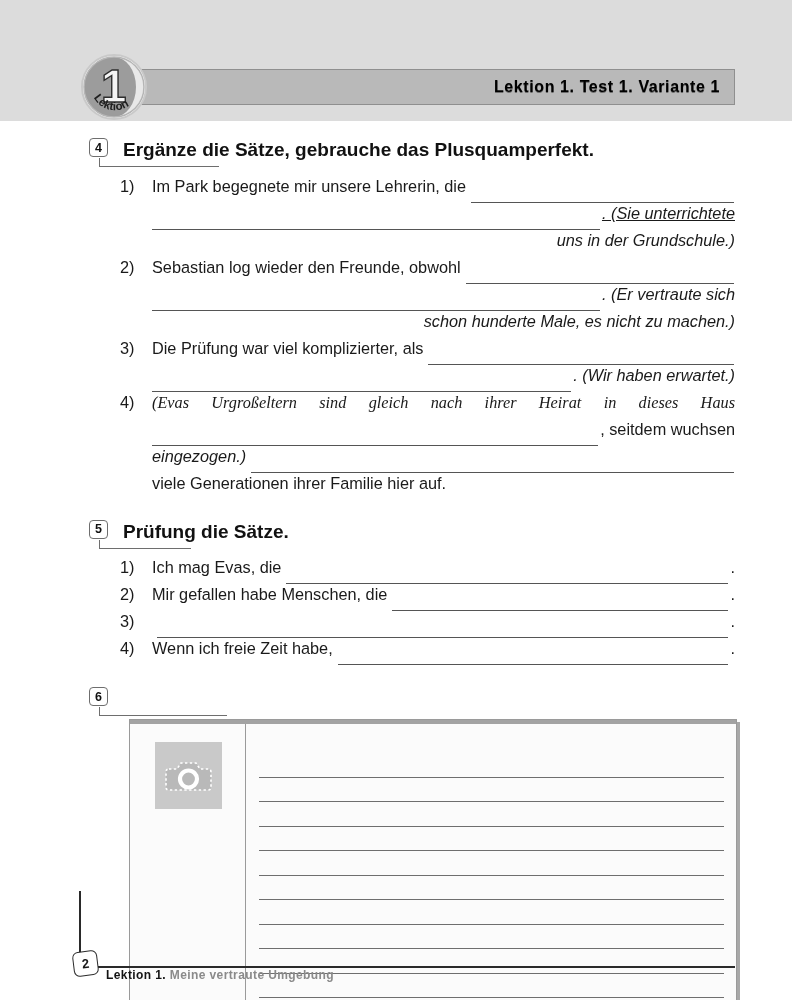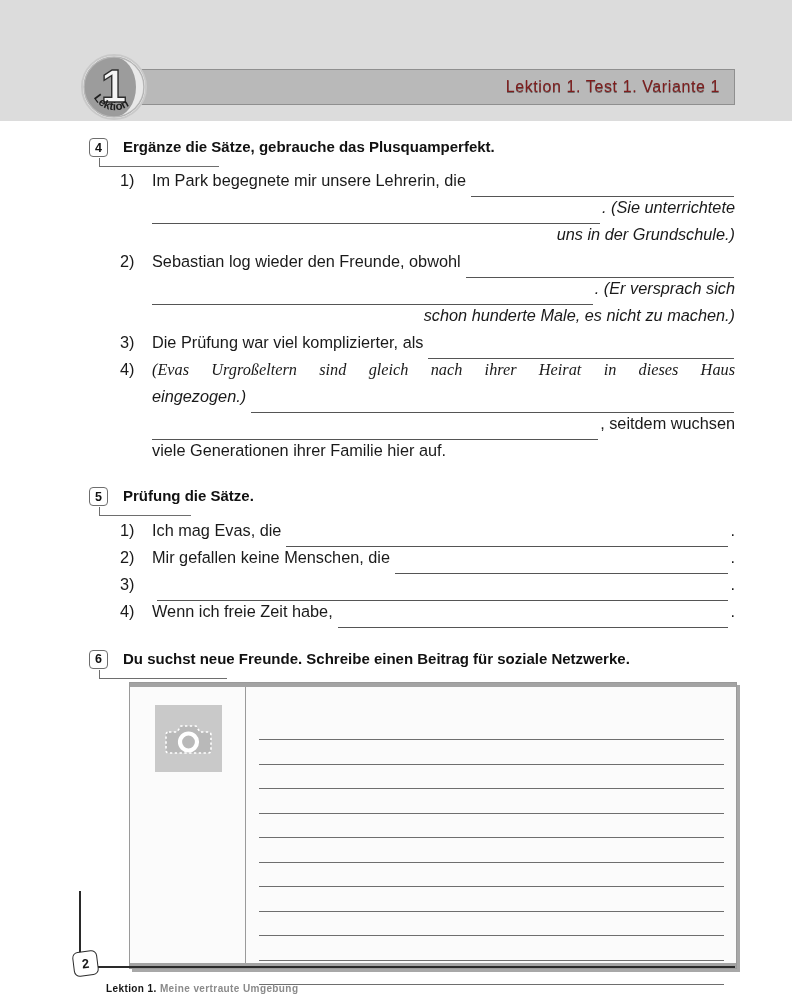--- a/index.html
+++ b/index.html
@@ -47,23 +47,23 @@
     border: 1px solid #8f8f8f;
     box-sizing: border-box;
     z-index: 4;
   }
   .banner-title {
     position: absolute;
     right: 14px;
     top: 50%;
     transform: translateY(-50%);
     font-size: 16px;
-    font-weight: normal;
+    font-weight: bold;
     letter-spacing: 0.6px;
-    color: #7f1d1d;
+    color: #000000;
     text-shadow: 0 1px 0 #6d6d6d;
     white-space: nowrap;
   }
 
   
   .content {
     position: absolute;
     left: 0;
     top: 121px;
     width: 792px;
@@ -89,21 +89,21 @@
     align-items: center;
     justify-content: center;
     font-size: 12.5px;
     font-weight: bold;
     color: #111;
     background: #fff;
     flex: none;
     margin-top: 1px;
   }
   .ex-title {
-    font-size: 15px;
+    font-size: 19px;
     font-weight: bold;
     color: #111;
     margin-left: 15px;
     line-height: 1.35;
   }
   
   .ex-hook {
     position: absolute;
     left: 99px;
     top: 21px;
@@ -245,22 +245,22 @@
     position: absolute;
     left: 98px;
     right: 57px;
     bottom: 32px;
     height: 1.6px;
     background: #2a2a2a;
   }
   .footer-text {
     position: absolute;
     left: 106px;
-    bottom: 6px;
-    font-size: 10px;
+    bottom: 18px;
+    font-size: 12px;
     letter-spacing: 0.4px;
   }
   .footer-text .f-bold { font-weight: bold; color: #141414; }
   .footer-text .f-gray { color: #8a8a8a; font-weight: bold; }
 </style>
 </head>
 <body>
 
 <div class="top-band"></div>
 
@@ -296,58 +296,62 @@
     <div class="ex-body" style="margin-top:10px;">
 
       <div class="item">
         <div class="line-row">
           <span class="item-marker">1)</span>
           <span class="lead">Im Park begegnete mir unsere Lehrerin, die</span>
           <span class="grow"></span>
         </div>
         <div class="line-row">
           <span class="grow" style="margin-left:0;"></span>
-          <span class="tail ital-wrap" style="font-style:italic;">. (Sie unterrichtete</span>
+          <span class="tail ital-wrap" style="font-style:italic;text-decoration:underline;">. (Sie unterrichtete</span>
         </div>
         <div class="ital">uns in der Grundschule.)</div>
       </div>
 
       <div class="item">
         <div class="line-row">
           <span class="item-marker">2)</span>
           <span class="lead">Sebastian log wieder den Freunde, obwohl</span>
           <span class="grow"></span>
         </div>
         <div class="line-row">
           <span class="grow" style="margin-left:0;"></span>
-          <span class="tail" style="font-style:italic;">. (Er versprach sich</span>
+          <span class="tail" style="font-style:italic;">. (Er vertraute sich</span>
         </div>
         <div class="ital">schon hunderte Male, es nicht zu machen.)</div>
       </div>
 
       <div class="item">
         <div class="line-row">
           <span class="item-marker">3)</span>
           <span class="lead">Die Prüfung war viel komplizierter, als</span>
           <span class="grow"></span>
+        </div>
+        <div class="line-row">
+          <span class="grow" style="margin-left:0;"></span>
+          <span class="tail" style="font-style:italic;">. (Wir haben erwartet.)</span>
         </div>
       </div>
 
       <div class="item">
         <div style="text-align:justify;">
           <span class="item-marker">4)</span>
           <span class="ital" style="display:inline-block;width:100%;text-align:justify;text-align-last:justify;font-family:Liberation Serif, serif;">(Evas Urgroßeltern sind gleich nach ihrer Heirat in dieses Haus</span>
         </div>
         <div class="line-row">
+          <span class="grow" style="margin-left:0;"></span>
+          <span class="tail">, seitdem wuchsen</span>
+        </div>
+        <div class="line-row">
           <span class="lead ital">eingezogen.)</span>
           <span class="grow"></span>
-        </div>
-        <div class="line-row">
-          <span class="grow" style="margin-left:0;"></span>
-          <span class="tail">, seitdem wuchsen</span>
         </div>
         <div>viele Generationen ihrer Familie hier auf.</div>
       </div>
 
     </div>
   </div>
 
   <div class="exercise" style="padding-top:22px;">
     <div class="ex-head">
       <div class="ex-num">5</div>
@@ -357,42 +361,41 @@
 
     <div class="ex-body" style="margin-top:10px;">
       <div class="item line-row">
         <span class="item-marker">1)</span>
         <span class="lead">Ich mag Evas, die</span>
         <span class="grow"></span>
         <span class="tail">.</span>
       </div>
       <div class="item line-row">
         <span class="item-marker">2)</span>
-        <span class="lead">Mir gefallen keine Menschen, die</span>
+        <span class="lead">Mir gefallen habe Menschen, die</span>
         <span class="grow"></span>
         <span class="tail">.</span>
       </div>
       <div class="item line-row">
         <span class="item-marker">3)</span>
         <span class="grow"></span>
         <span class="tail">.</span>
       </div>
       <div class="item line-row">
         <span class="item-marker">4)</span>
         <span class="lead">Wenn ich freie Zeit habe,</span>
         <span class="grow"></span>
         <span class="tail">.</span>
       </div>
     </div>
   </div>
 
   <div class="exercise" style="padding-top:24px;">
     <div class="ex-head">
       <div class="ex-num">6</div>
-      <div class="ex-title">Du suchst neue Freunde. Schreibe einen Beitrag für soziale Netzwerke.</div>
       <div class="ex-hook" style="width:128px;"></div>
     </div>
 
     <div class="writebox">
       <div class="writebox-top"></div>
 
       <div class="wb-left">
         <div class="avatar">
           <svg width="67" height="67" viewBox="0 0 67 67" xmlns="http://www.w3.org/2000/svg">
             <path d="M 14 27 L 22 27 L 26 21 L 41 21 L 45 27 L 53 27

